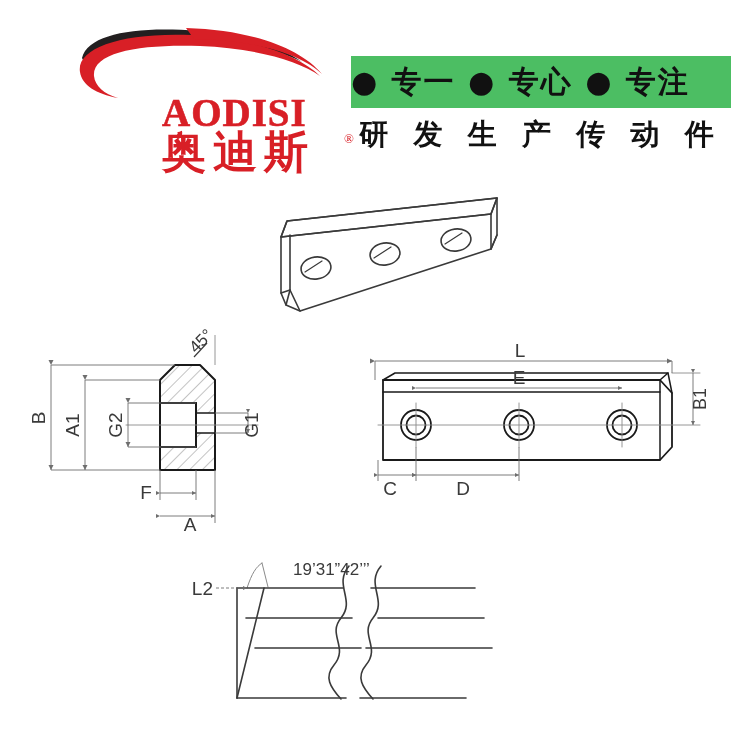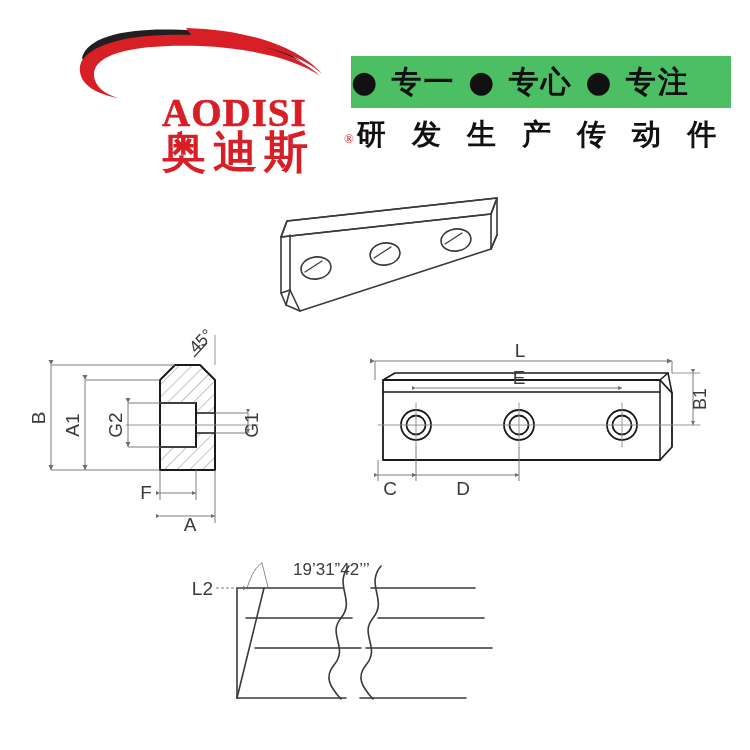--- a/index.html
+++ b/index.html
@@ -21,21 +21,21 @@
   #logo-reg{position:absolute;left:270px;top:103px;font-size:13px;color:#d81f26;
       font-family:"Liberation Serif",serif;}
 
   #slogan-block{position:absolute;left:311px;top:56px;width:380px;height:105px;}
   #slogan-banner{position:absolute;left:0;top:0;width:380px;height:52px;
       background:#4cbe63;display:flex;align-items:center;justify-content:flex-start;}
   #slogan-banner-text{font-family:"DejaVu Sans","Liberation Sans",sans-serif;
       font-weight:bold;font-size:30px;color:#111;letter-spacing:2px;white-space:nowrap;}
   #slogan-sub{position:absolute;left:0;top:56px;width:380px;height:46px;
       display:flex;align-items:center;justify-content:center;
-      font-family:Liberation Sans, sans-serif;font-weight:bold;
+      font-family:Liberation Serif, serif;font-weight:bold;
       font-size:29px;color:#111;letter-spacing:9px;white-space:nowrap;text-align:right;}
 
   
   #drawing{position:absolute;left:0;top:175px;width:750px;height:575px;}
   svg{display:block;}
   text{font-family:"Liberation Sans","DejaVu Sans",sans-serif;fill:#3a3a3a;}
 </style>
 </head>
 <body>
 

